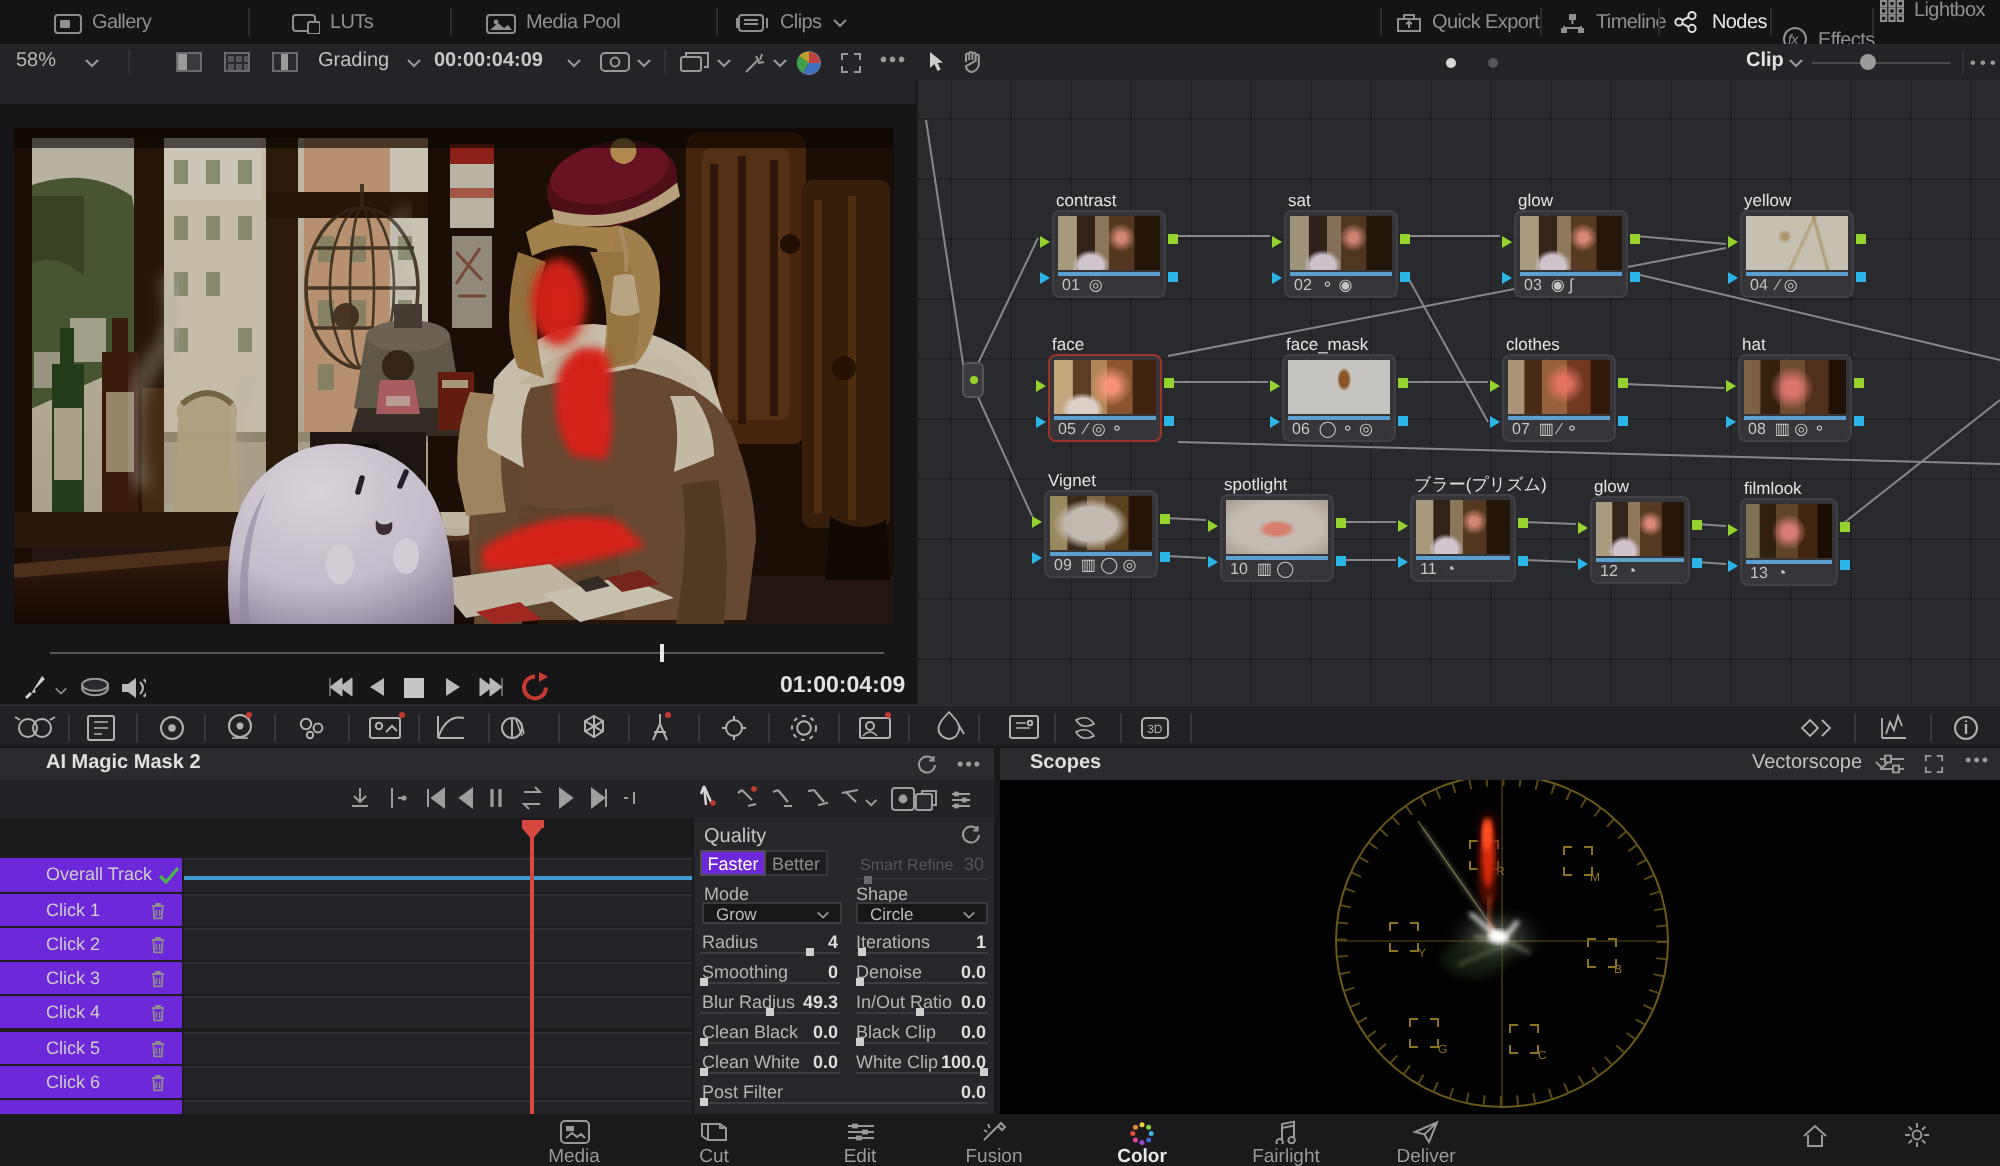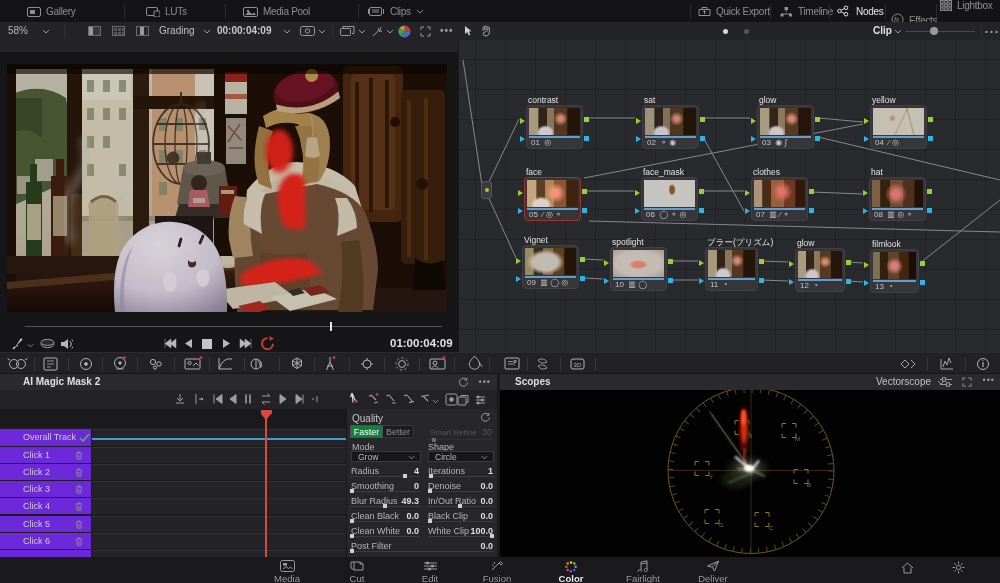--- a/index.html
+++ b/index.html
@@ -789,21 +789,21 @@
   </div>
   <div id="playhead" style="position:absolute;left:265px;top:410px;width:1.5px;height:147px;background:#d84840;z-index:5">
     <div style="position:absolute;left:-4.5px;top:0;width:11px;height:4px;background:#d84840"></div>
       <div style="position:absolute;left:-4.5px;top:4px;width:0;height:0;border-left:5.5px solid transparent;border-right:5.5px solid transparent;border-top:6px solid #d84840"></div>
   </div>
   <div id="params">
     <div class="pl" style="left:5px;top:4px;font-size:10px;color:#c6c6c6">Quality</div>
     <svg style="position:absolute;right:6px;top:3px" width="11" height="11" viewBox="0 0 11 11">
         <path d="M8.8 3 A4 4 0 1 0 9.5 5.5 M8.8 1 v2.2 h-2.2" fill="none" stroke="#9a9a9a"></path>
       </svg>
-    <div style="position:absolute;left:3px;top:16px;width:33px;height:13px;background:#15803d;border:1px solid #4e4e54;color:#fff;font-size:9px;text-align:center;line-height:12px">Faster</div>
+    <div style="position:absolute;left:3px;top:16px;width:33px;height:13px;background:#6d28d9;border:1px solid #4e4e54;color:#fff;font-size:9px;text-align:center;line-height:12px">Faster</div>
     <div style="position:absolute;left:36px;top:16px;width:31px;height:13px;background:#1d1d21;border:1px solid #35353a;border-left:none;color:#8e8e8e;font-size:9px;text-align:center;line-height:12px">Better</div>
     <div class="pl" style="left:83px;top:19px;color:#55555a;font-size:8px">Smart Refine</div>
     <div class="pv" style="right:5px;top:18px;width:20px;color:#55555a">30</div>
     <div class="sl" style="left:81px;top:30px;width:66px;background:#323236"></div>
       <div class="tm" style="left:85px;top:30px;background:#6a6a6e"></div>
     <div class="pl" style="left:5px;top:33px">Mode</div>
     <div class="pl" style="left:81px;top:33px">Shape</div>
     <div style="position:absolute;left:4px;top:42px;width:70px;height:11px;background:#17171a;border:1px solid #3a3a3f;color:#bdbdbd;font-size:8.5px;line-height:10px;padding-left:6px">Grow<svg style="position:absolute;right:5px;top:3px" width="7" height="5" viewBox="0 0 8 5">
           <path d="M1 1 L4 4 L7 1" fill="none" stroke="#9a9a9a"></path>
         </svg></div>

